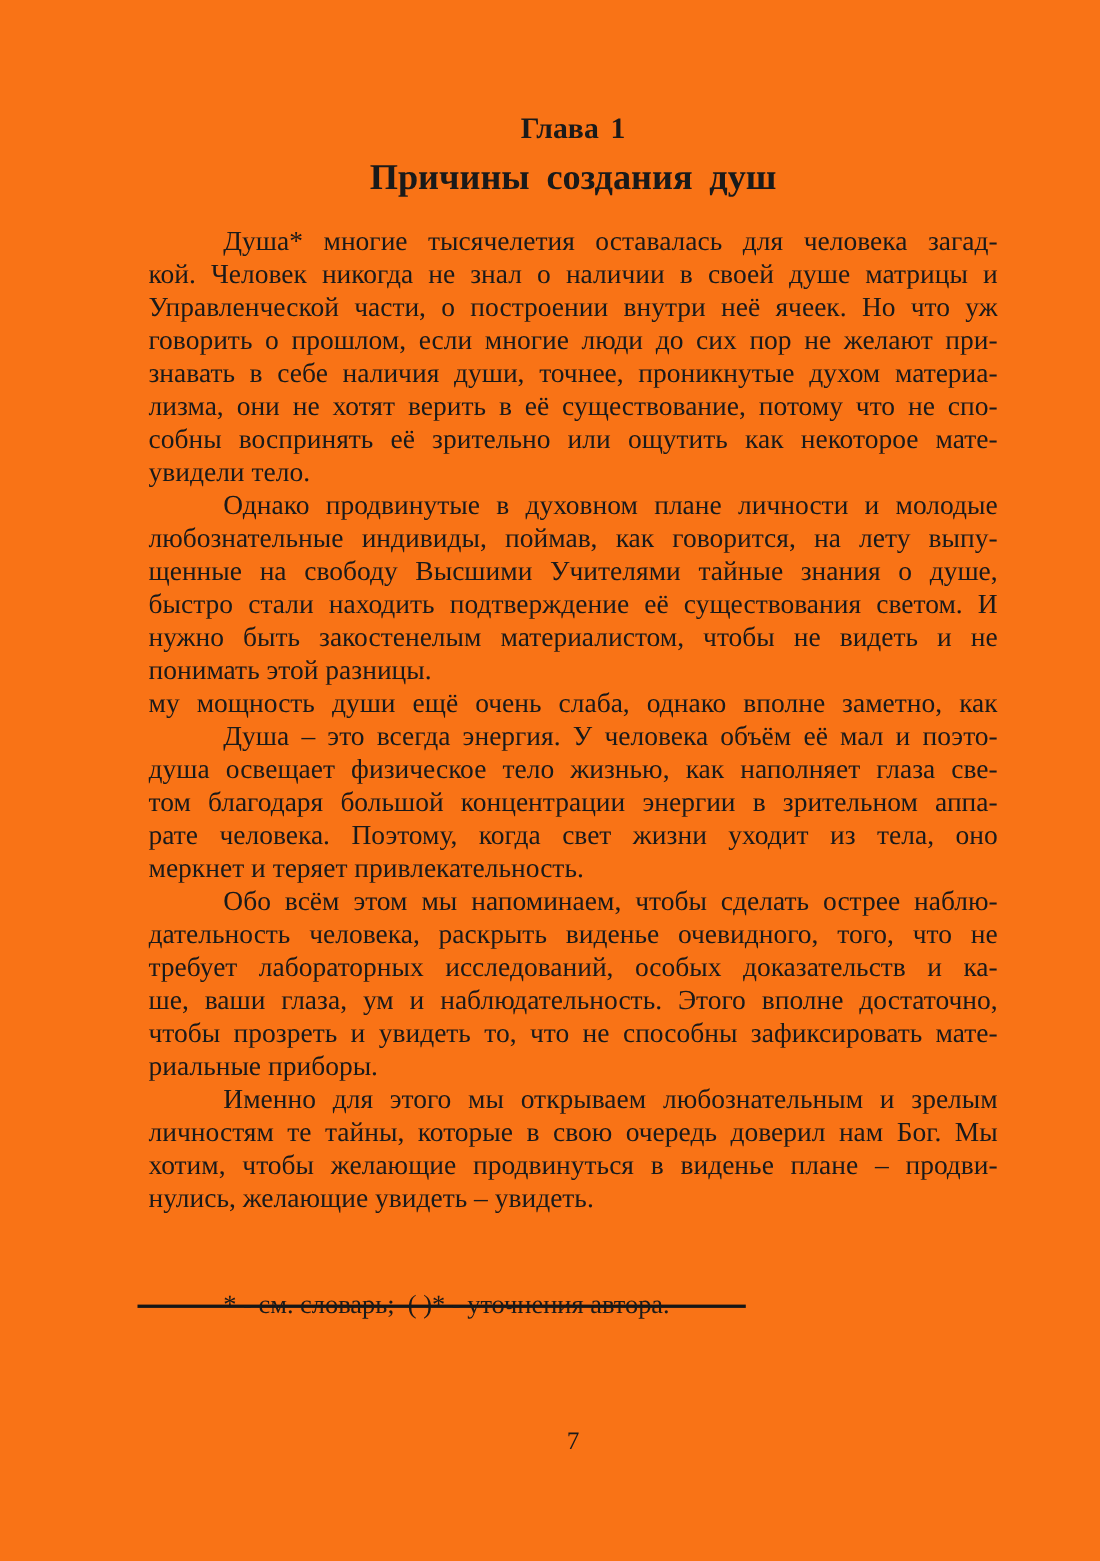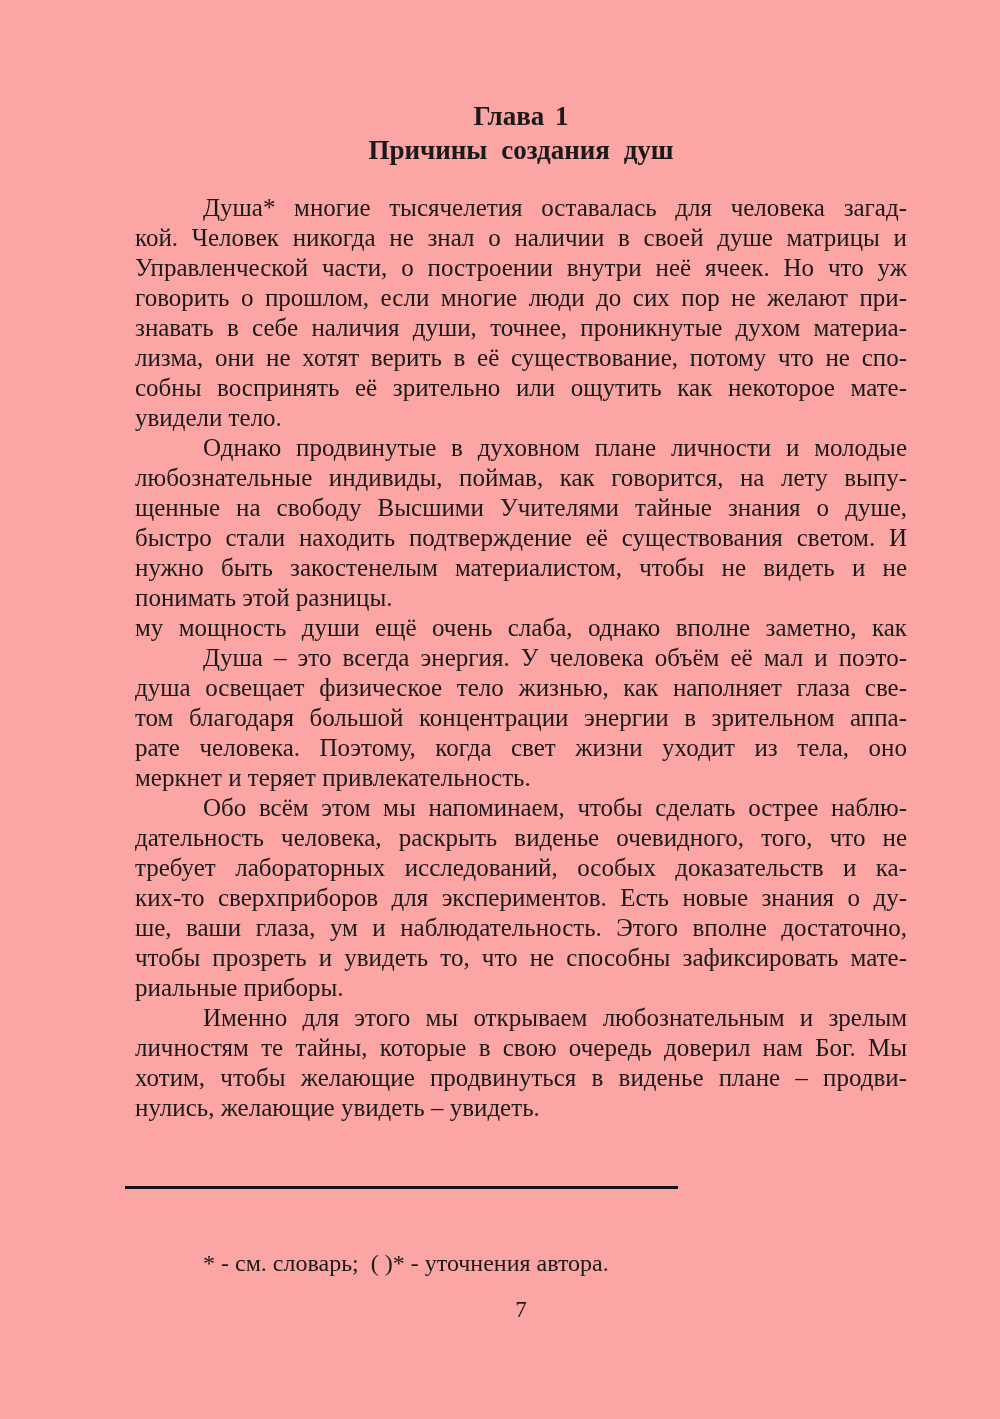--- a/index.html
+++ b/index.html
@@ -8,41 +8,41 @@
     height: 1419px;
     background: #ffffff;
     position: relative;
     font-family: "Liberation Serif", "DejaVu Serif", serif;
     color: #1a1a1a;
     overflow: hidden;
   }
   .page {
     position: absolute;
     inset: 0;
-    background: #fca5a5;
+    background: #f97316;
   }
   .content {
     position: absolute;
     left: 135px;
     top: 0;
     width: 772px;
   }
   .chapter-heading {
     margin-top: 100px;
     text-align: center;
     font-weight: bold;
     font-size: 27px;
     line-height: 32px;
     word-spacing: 4px;
   }
   .page-title {
-    margin-top: 2px;
+    margin-top: 14px;
     text-align: center;
     font-weight: bold;
-    font-size: 27px;
+    font-size: 33px;
     line-height: 32px;
     word-spacing: 7px;
   }
   .text-body {
     margin-top: 27px;
     font-size: 25px;
     line-height: 30px;
   }
   .paragraph { margin: 0; }
   .line {
@@ -57,21 +57,21 @@
     position: absolute;
     left: 125px;
     top: 1186px;
     width: 553px;
     height: 3px;
     background: #161616;
   }
   .footnote-text {
     position: absolute;
     left: 135px;
-    top: 1248px;
+    top: 1172px;
     width: 772px;
     font-size: 24px;
     line-height: 30px;
     text-indent: 68px;
     white-space: pre-wrap;
   }
   .page-number {
     position: absolute;
     left: 135px;
     top: 1296px;
@@ -112,21 +112,20 @@
           <div class="line first">Душа – это всегда энергия. У человека объём её мал и поэто-</div>
           <div class="line">душа освещает физическое тело жизнью, как наполняет глаза све-</div>
           <div class="line">том благодаря большой концентрации энергии в зрительном аппа-</div>
           <div class="line">рате человека. Поэтому, когда свет жизни уходит из тела, оно</div>
           <div class="line last">меркнет и теряет привлекательность.</div>
         </div>
         <div class="paragraph">
           <div class="line first">Обо всём этом мы напоминаем, чтобы сделать острее наблю-</div>
           <div class="line">дательность человека, раскрыть виденье очевидного, того, что не</div>
           <div class="line">требует лабораторных исследований, особых доказательств и ка-</div>
-          <div class="line">ких-то сверхприборов для экспериментов. Есть новые знания о ду-</div>
           <div class="line">ше, ваши глаза, ум и наблюдательность. Этого вполне достаточно,</div>
           <div class="line">чтобы прозреть и увидеть то, что не способны зафиксировать мате-</div>
           <div class="line last">риальные приборы.</div>
         </div>
         <div class="paragraph">
           <div class="line first">Именно для этого мы открываем любознательным и зрелым</div>
           <div class="line">личностям те тайны, которые в свою очередь доверил нам Бог. Мы</div>
           <div class="line">хотим, чтобы желающие продвинуться в виденье плане – продви-</div>
           <div class="line last">нулись, желающие увидеть – увидеть.</div>
         </div>

